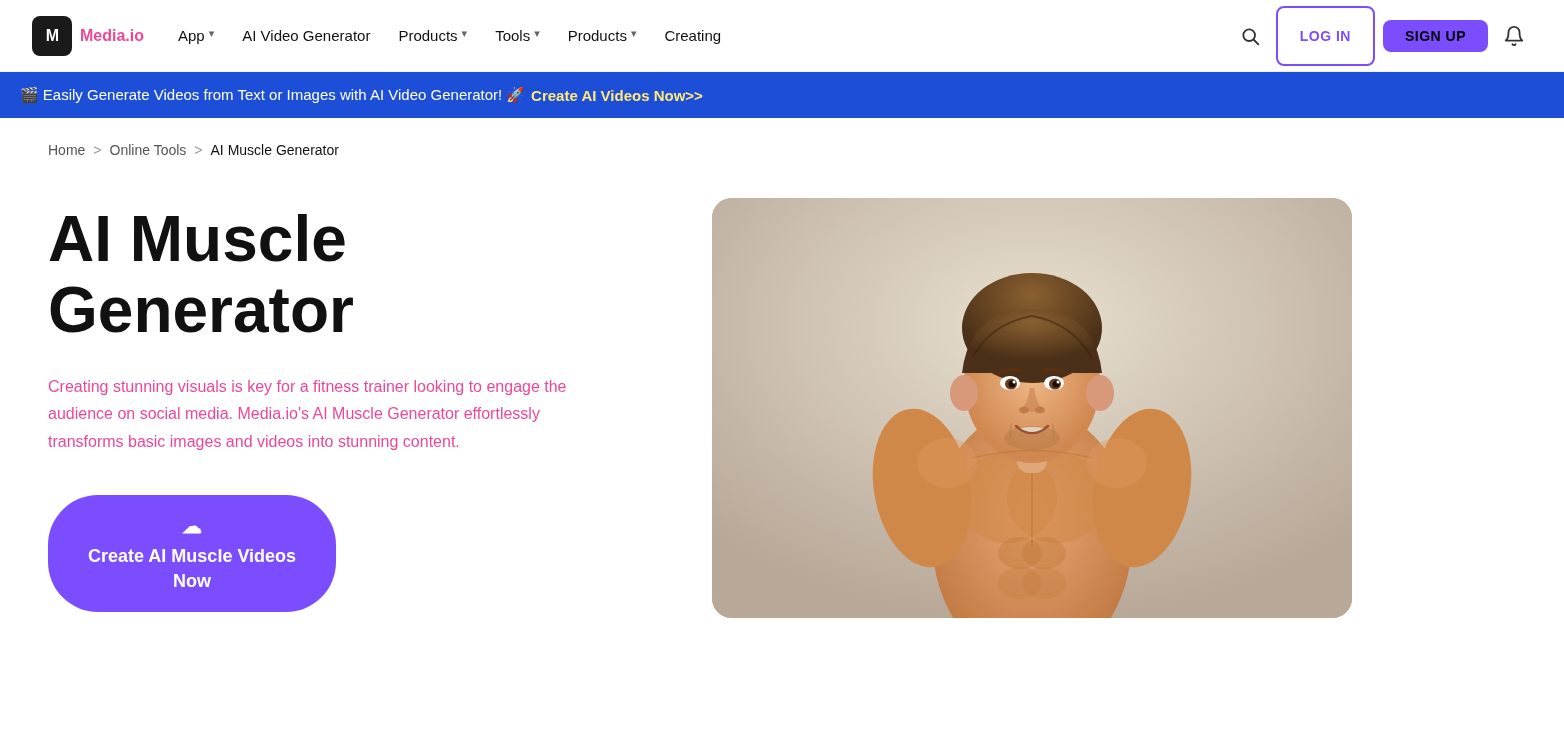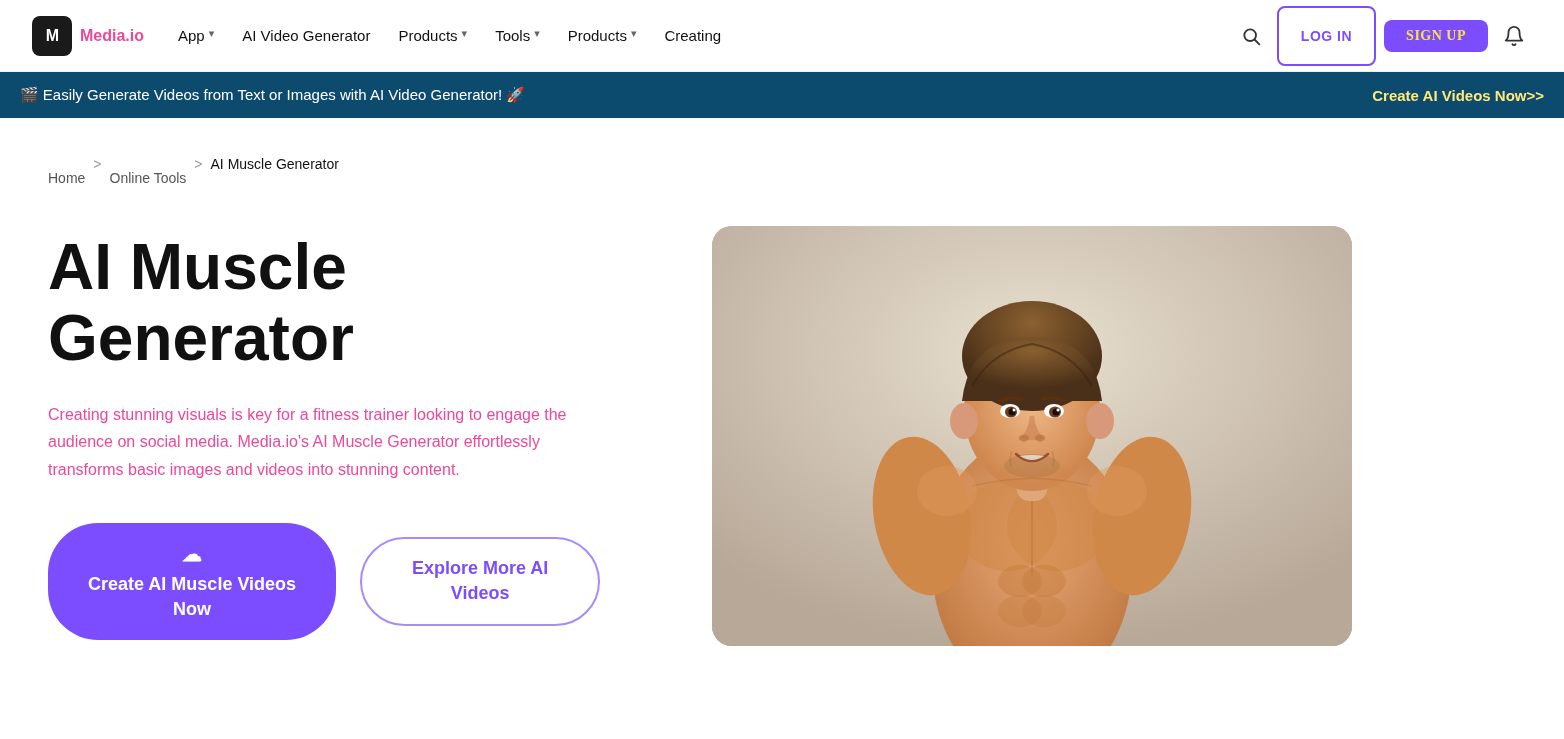--- a/index.html
+++ b/index.html
@@ -29,44 +29,44 @@
       width: 36px; height: 36px; display: flex; align-items: center; justify-content: center;
       cursor: pointer; border-radius: 50%; border: none; background: none;
     }
     .btn-login {
       padding: 20px 22px; border: 2px solid #7c4dff; border-radius: 8px;
       background: #fff; color: #7c4dff; font-weight: 700; font-size: 14px;
       cursor: pointer; letter-spacing: 0.5px;
     }
     .btn-signup {
       padding: 8px 22px; border: none; border-radius: 8px;
-      background: #7c4dff; color: #fde047; font-weight: 700; font-size: 14px;
-      cursor: pointer; letter-spacing: 0.5px; font-family: Liberation Serif, serif;
+      background: #7c4dff; color: #000000; font-weight: 700; font-size: 14px;
+      cursor: pointer; letter-spacing: 0.5px;
     }
     .bell-btn {
       width: 36px; height: 36px; display: flex; align-items: center; justify-content: center;
       cursor: pointer; border-radius: 50%; border: none; background: none; font-size: 20px;
     }
 
     
     .banner {
-      background: #0c4a6e;
-      display: flex; align-items: center; justify-content: space-between;
+      background: #1d4ed8;
+      display: flex; align-items: center; justify-content: flex-start;
       padding: 14px 20px; gap: 6px;
       font-size: 15px; color: #fff;
     }
     .banner-link { color: #ffe97a; font-weight: 700; cursor: pointer; }
 
     
     .breadcrumb {
       display: flex; align-items: center; gap: 8px;
       padding: 24px 48px 0; font-size: 14px; color: #555;
     }
     .breadcrumb-sep { color: #999; }
-    .breadcrumb a { color: #555; text-decoration: none; margin-top: 28px; }
+    .breadcrumb a { color: #555; text-decoration: none; }
     .breadcrumb-current { color: #111; }
 
     
     .hero {
       display: flex; align-items: center;
       padding: 40px 48px 60px;
       gap: 60px;
       max-width: 1400px;
     }
     .hero-left { flex: 1; max-width: 700px; }
@@ -170,24 +170,20 @@
 <div class="hero">
   <div class="hero-left">
     <h1 class="hero-title">AI Muscle Generator</h1>
     <p class="hero-desc">Creating stunning visuals is key for a fitness trainer looking to engage the audience on social media. Media.io's AI Muscle Generator effortlessly transforms basic images and videos into stunning content.</p>
     <div class="hero-buttons">
       <button class="btn-primary">
         <span class="btn-primary-icon">☁</span>
         <span class="btn-primary-line1">Create AI Muscle Videos</span>
         <span class="btn-primary-line2">Now</span>
       </button>
-      <button class="btn-secondary">
-        <span class="btn-secondary-line1">Explore More AI</span>
-        <span class="btn-secondary-line2">Videos</span>
-      </button>
     </div>
   </div>
 
   <div class="hero-right">
     <div class="hero-image-box">
       
       <svg class="person-canvas" viewBox="0 0 640 420" xmlns="http://www.w3.org/2000/svg">
 
         <rect width="640" height="420" fill="#d0c8b8"></rect>
 

